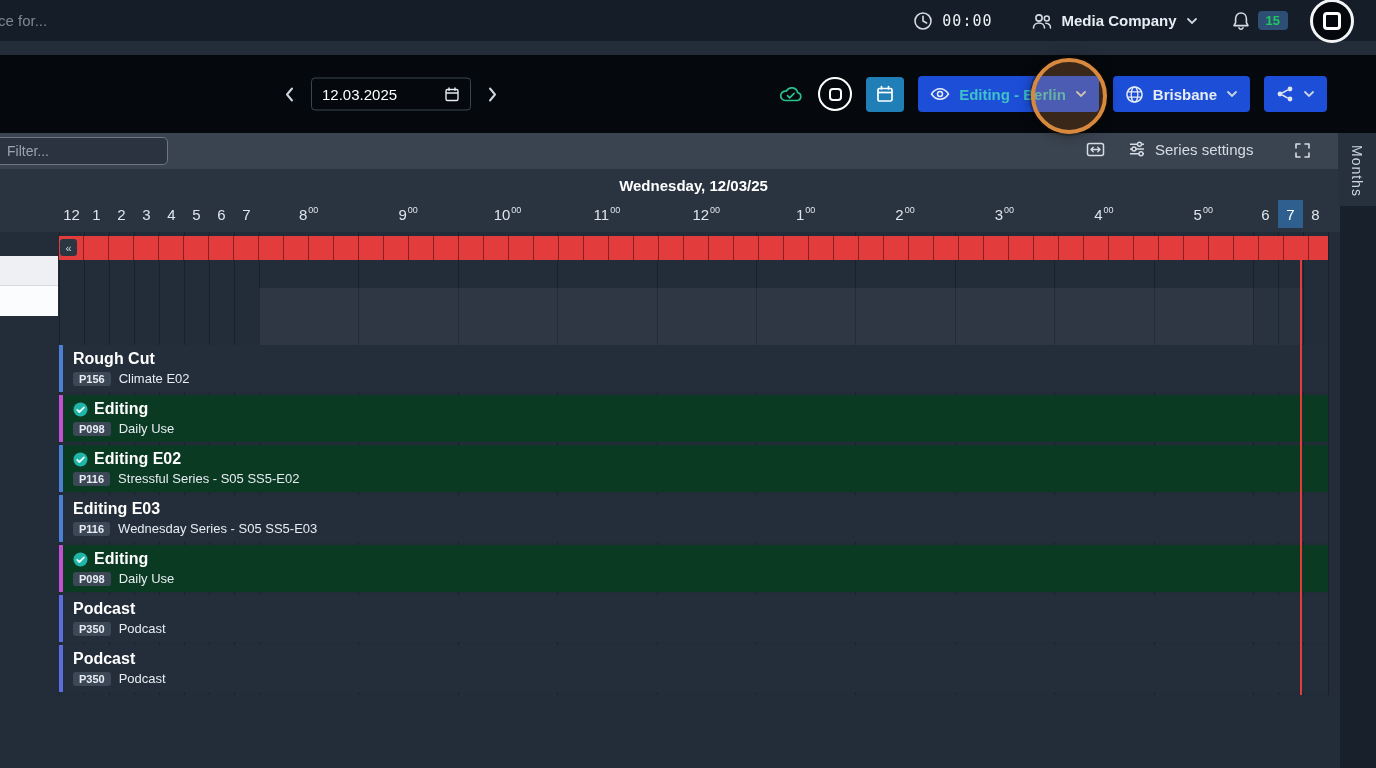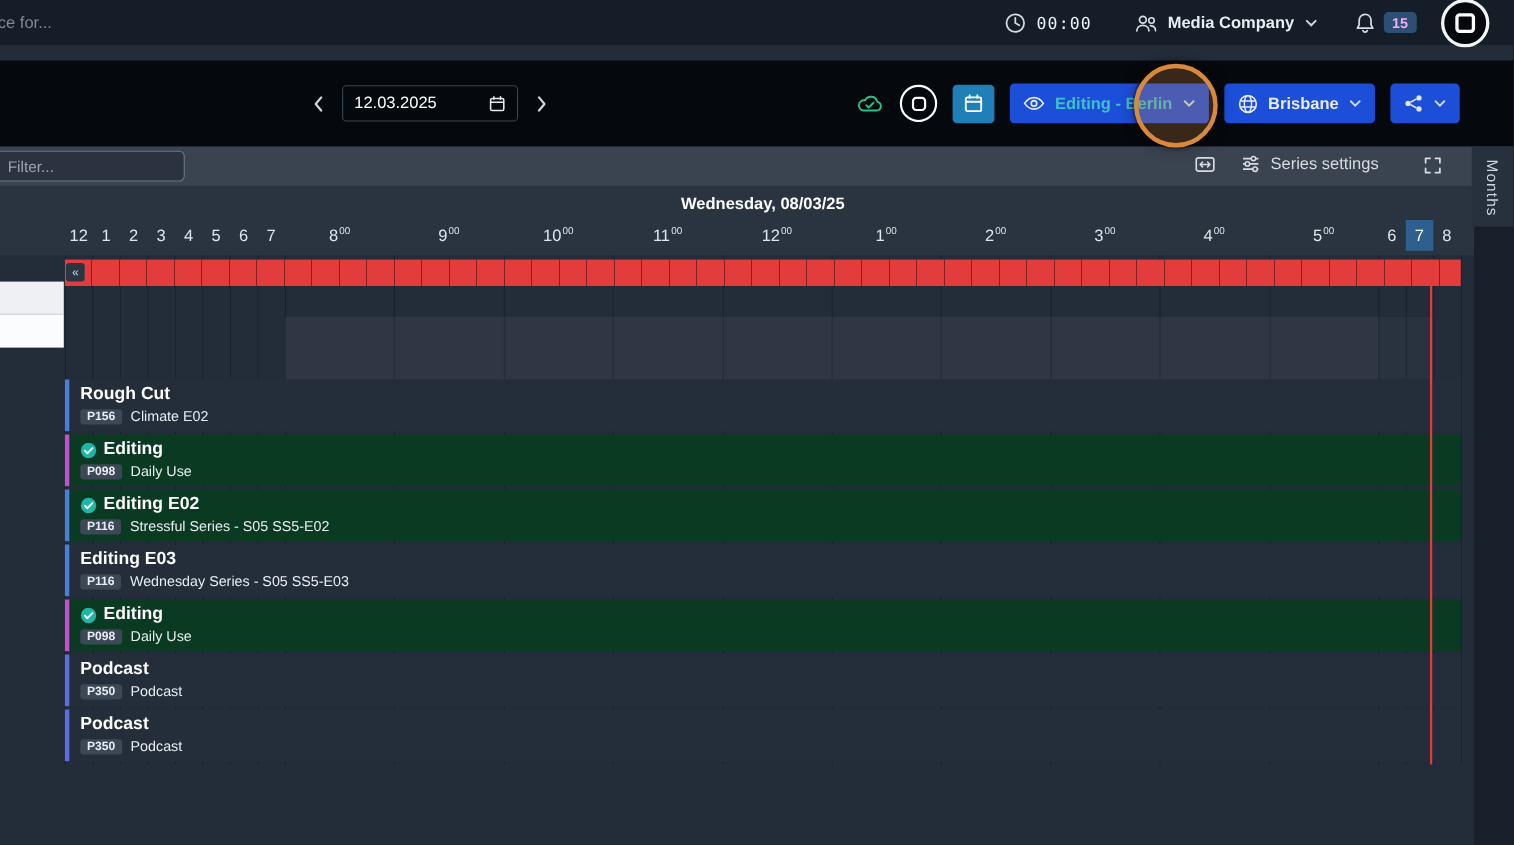--- a/index.html
+++ b/index.html
@@ -9,21 +9,21 @@
 
   
   .topbar { position:absolute; top:0; left:0; width:1376px; height:41px; background:#141d28;
             display:flex; align-items:center; justify-content:space-between; z-index:10; }
   .search-hint { color:#7e8894; font-size:15px; margin-left:-2px; white-space:nowrap; }
   .topbar-right { display:flex; align-items:center; padding-right:22px; }
   .clock { display:flex; align-items:center; gap:9px; color:#dfe5ec; margin-right:38px; }
   .clock-time { font-family:"DejaVu Sans Mono", monospace; font-size:15px; letter-spacing:1px; color:#eef2f6; }
   .company { display:flex; align-items:center; gap:9px; color:#e8edf3; font-size:15px; font-weight:700; margin-right:34px; cursor:pointer; }
   .notif { display:flex; align-items:center; gap:8px; margin-right:22px; cursor:pointer; }
-  .badge { background:#2e4f74; color:#f0abfc; font-size:13px; font-weight:700; padding:2px 8px; border-radius:4px; }
+  .badge { background:#2e4f74; color:#22c55e; font-size:13px; font-weight:700; padding:2px 8px; border-radius:4px; }
   .avatar { width:44px; height:44px; border-radius:50%; background:#05080c; border:3px solid #f2f4f6;
             display:flex; align-items:center; justify-content:center; cursor:pointer; }
   .logo-mark { border:3px solid #fff; border-radius:4px; }
   .avatar .logo-mark { width:18px; height:18px; }
 
   
   .toolbar { position:absolute; top:55px; left:0; width:1376px; height:78px; background:#05080c; z-index:9; }
   .date-nav { position:absolute; left:278px; top:50%; transform:translateY(-50%);
               display:flex; align-items:center; gap:11px; }
   .nav-chevron { background:none; border:none; width:22px; height:24px; display:flex; align-items:center; justify-content:center; cursor:pointer; }
@@ -271,21 +271,21 @@
     </span>
   </div>
 
   <div class="right-strip"></div>
   <div class="months-tab">
     <span>Months</span>
   </div>
 
   <div class="timeline">
     <div class="tl-header">
-      <div class="tl-date">Wednesday, 08/03/25</div>
+      <div class="tl-date">Wednesday, 12/03/25</div>
       <div class="tl-hours" id="hours-row">
           <div class="cell narrow">12</div>
           <div class="cell narrow">1</div>
           <div class="cell narrow">2</div>
           <div class="cell narrow">3</div>
           <div class="cell narrow">4</div>
           <div class="cell narrow">5</div>
           <div class="cell narrow">6</div>
           <div class="cell narrow">7</div>
           <div class="cell wide">8<sup>00</sup></div>

